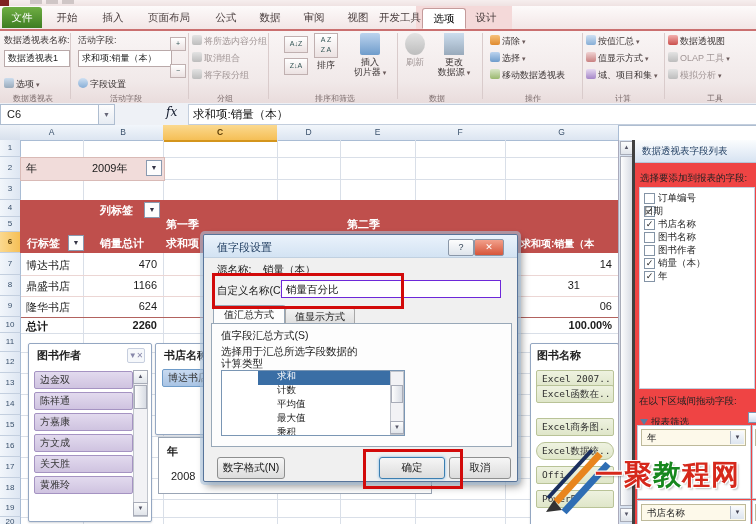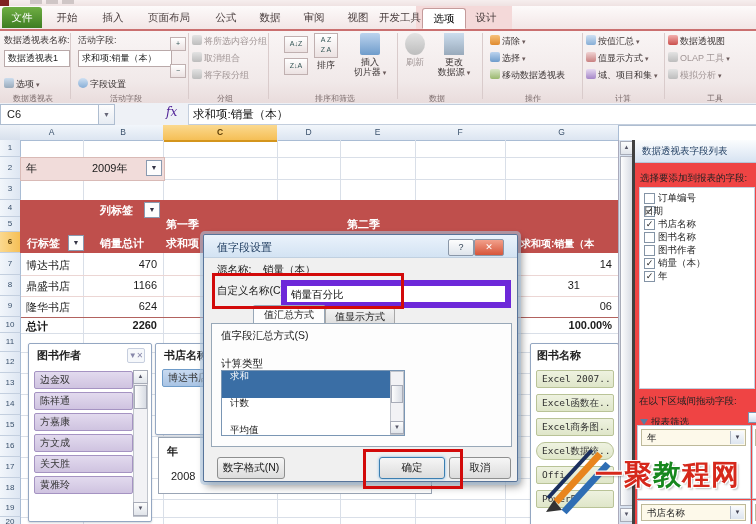--- a/index.html
+++ b/index.html
@@ -34,21 +34,21 @@
   .i-show{background:linear-gradient(#f0d3d3,#c98181);}
   .i-field{background:linear-gradient(#e6d9f0,#a586c8);}
   .i-chart{background:linear-gradient(#f3b0ae,#ca4f4c);}
   .i-gray{background:linear-gradient(#e3e3e3,#bdbdbd);}
   .i-grp{background:linear-gradient(#cde,#9ab);}
   .sortbtn{border:1px solid #c0b0b0;background:linear-gradient(#fff,#ece2e2);font-size:7px;text-align:center;color:#355;line-height:14px;}
   
   .fbar{left:0;top:103px;width:756px;height:22px;background:#eef1f6;border-bottom:1px solid #aebdd0;}
   .namebox{left:0;top:104px;width:96px;height:19px;background:#fff;border:1px solid #aebdd0;font-size:11px;color:#222;line-height:19px;padding-left:6px;}
   .nb-dd{left:98px;top:104px;width:15px;height:19px;background:linear-gradient(#fdfdfd,#e7ecf3);border:1px solid #aebdd0;font-size:7px;color:#667;text-align:center;line-height:19px;}
-  .fxicon{left:166px;top:105px;width:20px;height:18px;font-family:"DejaVu Serif",serif;font-style:italic;font-size:12px;color:#4c1d95;}
+  .fxicon{left:166px;top:105px;width:20px;height:18px;font-family:"DejaVu Serif",serif;font-style:italic;font-size:12px;color:#0f172a;}
   .farea{left:188px;top:104px;width:568px;height:19px;background:#fff;border:1px solid #c3cedd;font-size:11.5px;color:#111;line-height:19px;padding-left:4px;}
   
   .colhdr{top:125px;height:15px;background:linear-gradient(#f2f6fb,#dce5f1);border-right:1px solid #a9bcd4;border-bottom:1px solid #a9bcd4;font-size:8.5px;color:#39506b;text-align:center;line-height:15px;}
   .colhdr-sel{background:linear-gradient(#fbd98f,#f5bf56);border-bottom:2px solid #d4951c;color:#5a3c05;font-weight:bold;}
   .corner{left:0;top:125px;width:20px;height:15px;background:linear-gradient(#eef2f8,#d7e0ec);border-right:1px solid #a9bcd4;border-bottom:1px solid #a9bcd4;}
   .rowhdr{left:0;width:20px;background:linear-gradient(90deg,#f2f6fb,#dde6f2);border-right:1px solid #a9bcd4;border-bottom:1px solid #c3cfdf;font-size:8px;color:#39506b;text-align:center;}
   .rowhdr-sel{background:linear-gradient(90deg,#fbd98f,#f5bf56);color:#5a3c05;font-weight:bold;}
   .gvline{top:140px;height:384px;width:1px;background:#d9dfe8;}
   .ghline{left:20px;width:598px;height:1px;background:#d9dfe8;}
   
@@ -73,27 +73,27 @@
   .yearframe{background:#fff;border:1px solid #9aa5b5;}
   
   .dialog{left:203px;top:234px;width:313px;height:246px;background:#f0f0f0;border:1px solid #57749a;border-radius:2px;
           box-shadow:0 0 0 3px rgba(170,195,220,.6),3px 4px 8px rgba(0,0,0,.45);z-index:40;}
   .dlg-title{left:0;top:0;width:100%;height:22px;background:linear-gradient(#eaf2fb,#d3e3f3);border-bottom:1px solid #c0d0e0;border-radius:2px 2px 0 0;}
   .dlg-title-text{font-size:11px;color:#1c3a5e;}
   .dlg-btn{height:15px;border:1px solid #8a97a8;border-radius:2px;font-size:9px;text-align:center;line-height:14px;}
   .dlg-help{background:linear-gradient(#fdfdfd,#dfe5ec);color:#345;}
   .dlg-close{background:linear-gradient(#f2a08b,#d6553a);color:#fff;font-weight:bold;}
   .dlg-text{font-size:10.5px;color:#1a1a1a;white-space:nowrap;}
-  .dlg-input{background:#fff;border:6px solid #6d28d9;font-size:10.5px;color:#111;line-height:16px;padding-left:4px;}
-  .dlg-tab{font-size:10px;text-align:center;color:#1a1a1a;margin-left:40px;}
+  .dlg-input{background:#fff;border:1px solid #6d28d9;font-size:10.5px;color:#111;line-height:16px;padding-left:4px;}
+  .dlg-tab{font-size:10px;text-align:center;color:#1a1a1a;}
   .dlg-tab-on{background:#fdfdfd;border:1px solid #98a8b8;border-bottom:none;border-radius:2px 2px 0 0;line-height:18px;}
   .dlg-tab-off{background:linear-gradient(#f2f2f2,#dddddd);border:1px solid #a8a8a8;border-radius:2px 2px 0 0;line-height:15px;}
   .dlg-panel{background:#fdfdfd;border:1px solid #98a8b8;}
   .lb{background:#fff;border:1px solid #7a96b4;overflow:hidden;}
-  .lb-item{height:27px;line-height:10.3px;font-size:9.5px;color:#111;padding-left:8px;white-space:nowrap;}
+  .lb-item{height:14px;line-height:10.3px;font-size:9.5px;color:#111;padding-left:19px;white-space:nowrap;margin-left:36px;}
   .lb-sel{background:#3a6ea5;color:#fff;}
   .win-btn{background:linear-gradient(#f6f6f6,#dcdcdc);border:1px solid #8e8f8f;border-radius:3px;font-size:10.5px;color:#1a1a1a;text-align:center;line-height:19px;}
   .annot{border:3px solid #d20a0a;z-index:45;}
   
   .vscroll{left:618px;top:140px;width:14px;height:384px;background:#d8e2f0;border-left:1px solid #aab;z-index:20;}
   .fl-panel{left:632px;top:140px;width:124px;height:384px;background:#ef4444;border-left:3px solid #404040;z-index:20;overflow:hidden;}
   .fl-hdr{left:0;top:0;width:124px;height:22px;background:linear-gradient(#fbfdfe,#d7e3f2);border-bottom:1px solid #b5c5d8;}
   .fl-title{font-size:9.5px;color:#1c3a5e;white-space:nowrap;}
   .fl-label{font-size:9.5px;color:#222;white-space:nowrap;}
   .fl-box{background:#fff;border:1px solid #c2d0e0;}
@@ -310,21 +310,21 @@
     <div class="sl-item" style="left:5px;top:132px;width:92px;">黄雅玲</div>
     <div class="abs sl-scroll" style="left:104px;top:26px;width:13px;height:145px;"></div>
     <div class="abs sl-arrow" style="left:104px;top:26px;width:13px;height:12px;">▲</div>
     <div class="abs sl-thumb" style="left:105px;top:41px;width:11px;height:22px;"></div>
     <div class="abs sl-arrow" style="left:104px;top:158px;width:13px;height:12px;">▼</div>
   </div>
 
   <div class="abs slicer" style="left:530px;top:343px;width:87px;height:181px;z-index:5;">
     <div class="abs sl-title" style="left:6px;top:4px;">图书名称</div>
     <div class="sl-item sl-item-book" style="left:5px;top:26px;width:71px;">Excel 2007..</div>
-    <div class="sl-item sl-item-book" style="left:5px;top:50px;width:71px;">Excel函数在..</div>
+    <div class="sl-item sl-item-book" style="left:5px;top:41px;width:71px;">Excel函数在..</div>
     <div class="sl-item sl-item-book" style="left:5px;top:74px;width:71px;">Excel商务图..</div>
     <div class="sl-item sl-item-book" style="left:5px;top:98px;width:71px;border-radius:9px;">Excel数据统..</div>
     <div class="sl-item sl-item-book" style="left:5px;top:122px;width:71px;">Offi</div>
     <div class="sl-item sl-item-book" style="left:5px;top:146px;width:71px;">PowerP</div>
   </div>
 
   <div class="abs vscroll">
     <div class="abs sl-arrow" style="left:1px;top:1px;width:11px;height:12px;">▲</div>
     <div class="abs sl-thumb" style="left:1px;top:16px;width:11px;height:348px;"></div>
     <div class="abs sl-arrow" style="left:1px;top:368px;width:11px;height:12px;">▼</div>
@@ -389,20 +389,21 @@
     <div class="abs dlg-text" style="left:59px;top:28px;">销量（本）</div>
     <div class="abs dlg-text" style="left:13px;top:49px;">自定义名称(C):</div>
     <div class="abs dlg-input" style="left:77px;top:45px;width:214px;height:16px;">销量百分比</div>
     <div class="abs annot" style="left:8px;top:38px;width:186px;height:30px;"></div>
 
     <div class="abs dlg-tab dlg-tab-on" style="left:9px;top:70px;width:70px;height:19px;">值汇总方式</div>
     <div class="abs dlg-tab dlg-tab-off" style="left:81px;top:73px;width:68px;height:16px;">值显示方式</div>
     <div class="abs dlg-panel" style="left:7px;top:88px;width:299px;height:122px;"></div>
 
     <div class="abs dlg-text" style="left:17px;top:94px;">值字段汇总方式(S)</div>
+    <div class="abs dlg-text" style="left:17px;top:110px;">选择用于汇总所选字段数据的</div>
     <div class="abs dlg-text" style="left:17px;top:122px;">计算类型</div>
 
     <div class="abs lb" style="left:17px;top:135px;width:182px;height:64px;">
       <div class="lb-item lb-sel">求和</div>
       <div class="lb-item">计数</div>
       <div class="lb-item">平均值</div>
       <div class="lb-item">最大值</div>
       <div class="lb-item">乘积</div>
     </div>
     <div class="abs sl-scroll" style="left:186px;top:136px;width:12px;height:62px;"></div>

